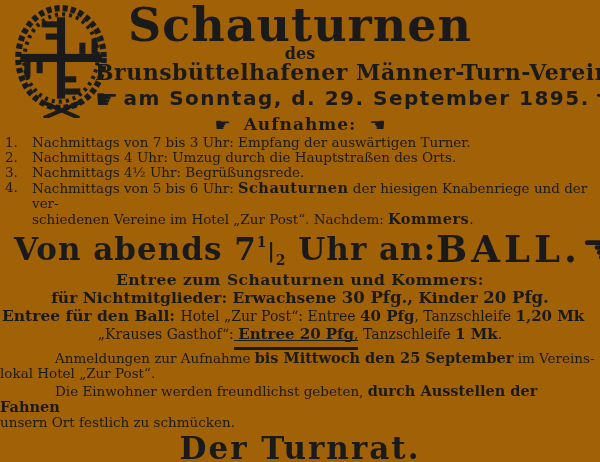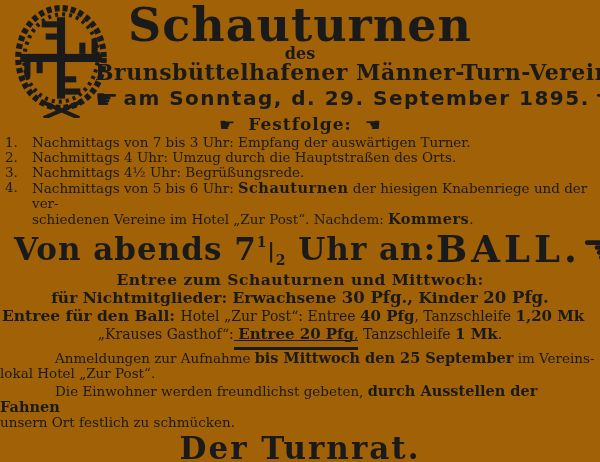--- a/index.html
+++ b/index.html
@@ -81,21 +81,21 @@
     <div class="title">Schauturnen</div>
     <div class="des">des</div>
     <div class="club">Brunsbüttelhafener Männer-Turn-Vereins</div>
     <div class="dateline">
       <span class="hand h-md">☛</span>
       <span class="date-text">am Sonntag, d. 29. September 1895.</span>
       <span class="hand h-md">☚</span>
     </div>
     <div class="festline">
       <span class="hand h-sm">☛</span>
-      <span class="fest-text">Festfolge:</span>
+      <span class="fest-text">Aufnahme:</span>
       <span class="hand h-sm">☚</span>
     </div>
   </div>
 
   <div class="program">
     <div class="p-row">
       <span class="p-num">1.</span>
       <span class="p-text">Nachmittags von 7 bis 3 Uhr: Empfang der auswärtigen Turner.</span>
     </div>
     <div class="p-row">
@@ -112,21 +112,21 @@
     </div>
   </div>
 
   <div class="ballline">
     <span class="ball-frk"><span>Von abends 7</span><span class="frac"><sup>1</sup><span class="bar">|</span><sub>2</sub></span><span> Uhr an: </span></span>
     <span class="ball-word">BALL.</span>
     <span class="hand h-xl">☚</span>
   </div>
 
   <div class="entree">
-    <div class="e-head">Entree zum Schauturnen und Mittwoch:</div>
+    <div class="e-head">Entree zum Schauturnen und Kommers:</div>
     <div class="e-line1"><span>für Nichtmitglieder: Erwachsene </span><span class="e-val">30 Pfg.,</span><span> Kinder </span><span class="e-val">20 Pfg.</span></div>
     <div class="e-line2"><span class="e-lbl">Entree für den Ball: </span><span>Hotel „Zur Post“: Entree </span><span class="e-b">40 Pfg</span><span>, Tanzschleife </span><span class="e-b">1,20 Mk</span></div>
     <div class="e-line3"><span>„Krauses Gasthof“: </span><span class="underl">Entree 20 Pfg</span><span>, Tanzschleife </span><span class="e-b">1 Mk</span><span>.</span></div>
   </div>
 
   <div class="notes">
     <div class="note"><span class="ind"></span><span>Anmeldungen zur Aufnahme </span><span class="n-b">bis Mittwoch den 25 September</span><span> im Vereins-</span><br><span>lokal Hotel „Zur Post“.</span></div>
     <div class="note"><span class="ind"></span><span>Die Einwohner werden freundlichst gebeten, </span><span class="n-b">durch Ausstellen der Fahnen</span><br><span>unsern Ort festlich zu schmücken.</span></div>
   </div>
 

